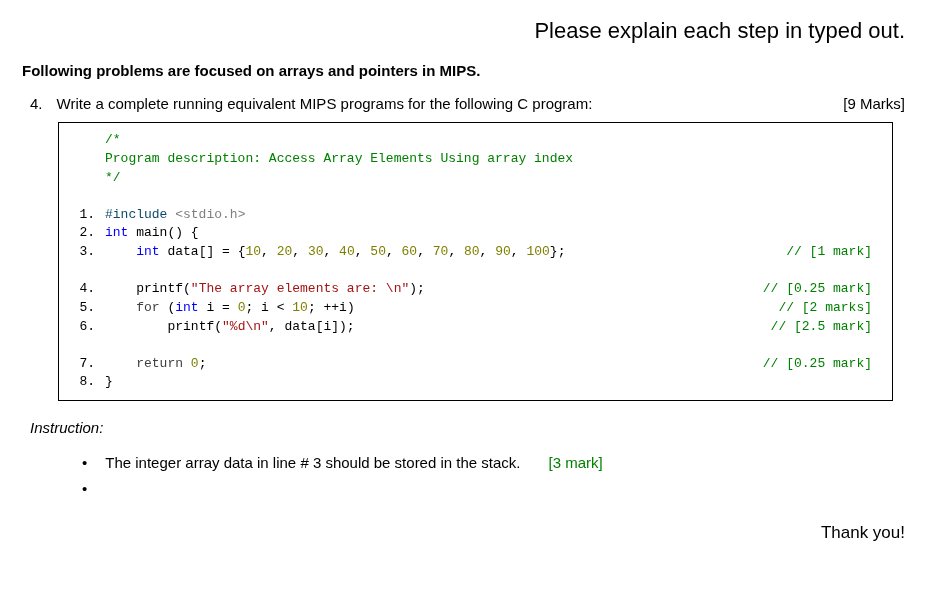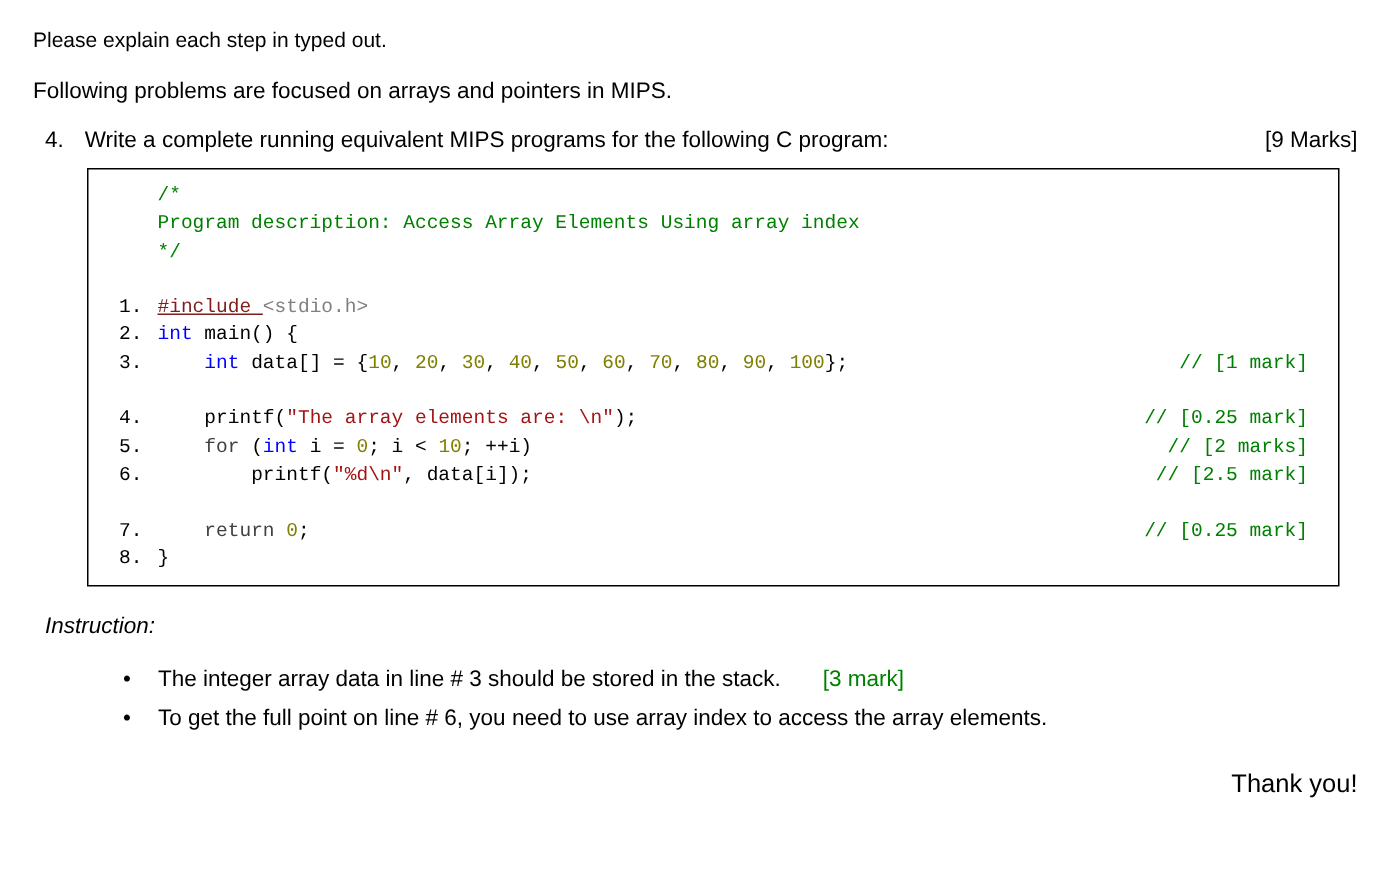--- a/index.html
+++ b/index.html
@@ -5,25 +5,26 @@
     * { margin: 0; padding: 0; box-sizing: border-box; }
     body {
       font-family: Arial, Helvetica, sans-serif;
       font-size: 15px;
       color: #000;
       background: #fff;
       padding: 18px 22px;
       width: 927px;
     }
     .intro-text {
-      font-size: 14px;
+      font-size: 22px;
       margin-bottom: 18px;
+      text-align: right;
     }
     .heading {
-      font-weight: normal;
+      font-weight: bold;
       font-size: 15px;
       margin-bottom: 16px;
     }
     .q-row {
       display: flex;
       align-items: baseline;
       margin-bottom: 10px;
       margin-left: 8px;
     }
     .q-num {
@@ -55,21 +56,21 @@
     }
     .ln-space { width: 26px; flex-shrink: 0; }
     .gap { width: 10px; flex-shrink: 0; }
     .code { flex: 1; }
     .mark-comment {
       color: #008000;
       margin-left: auto;
       padding-right: 10px;
     }
     .comment-blk { color: #008000; }
-    .pp { color: #7f1d1d; text-decoration: underline; }
+    .pp { color: #0c4a6e; }
     .kw { color: #404040; }
     .type { color: #0000ff; text-align: center; }
     .num { color: #7f7f00; }
     .str { color: #a31515; }
     .inc-str { color: #808080; }
     .blank-line { height: 18px; }
     .instr-label {
       font-size: 15px;
       margin-left: 8px;
       margin-bottom: 14px;
@@ -121,17 +122,16 @@
 <div class="instr-label">Instruction:</div>
 
 <div class="bullets" id="bullets">
     <div class="bullet-row">
       <span class="bdot">•</span>
       <span>The integer array data in line # 3 should be stored in the stack.</span>
       <span class="green">[3 mark]</span>
     </div>
     <div class="bullet-row">
       <span class="bdot">•</span>
-      <span>To get the full point on line # 6, you need to use array index to access the array elements.</span>
     </div>
   </div>
 
 <div class="thanks">Thank you!</div>
 
 </body></html>

